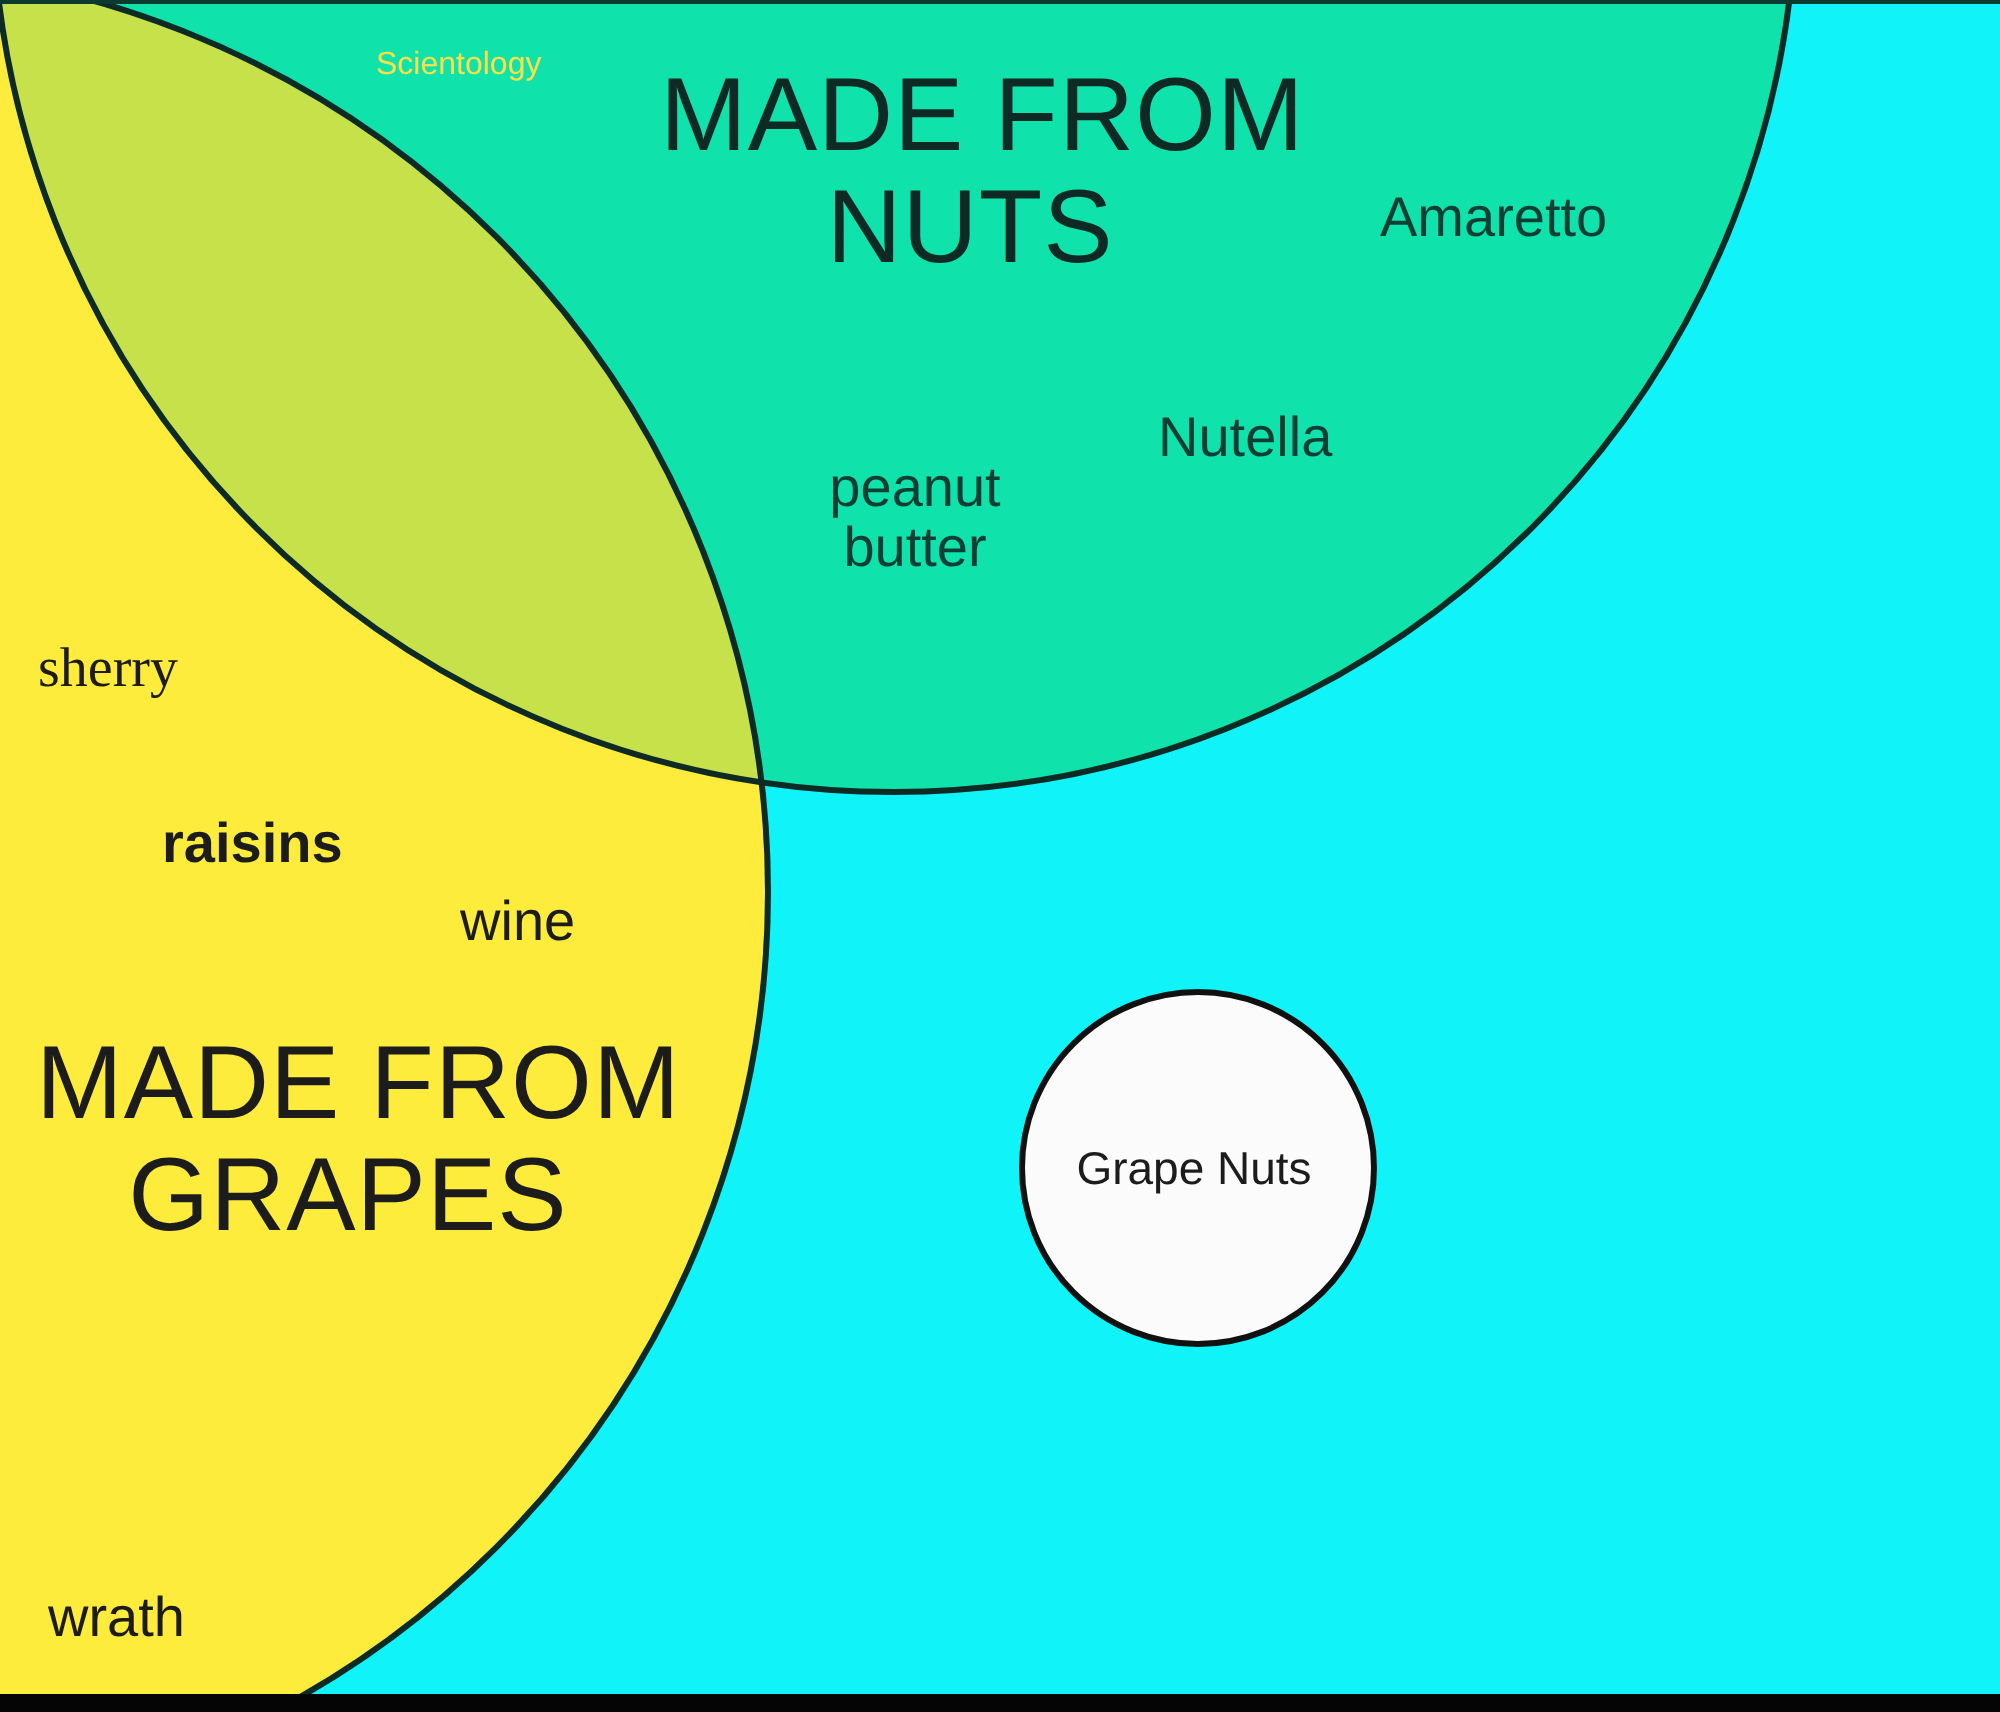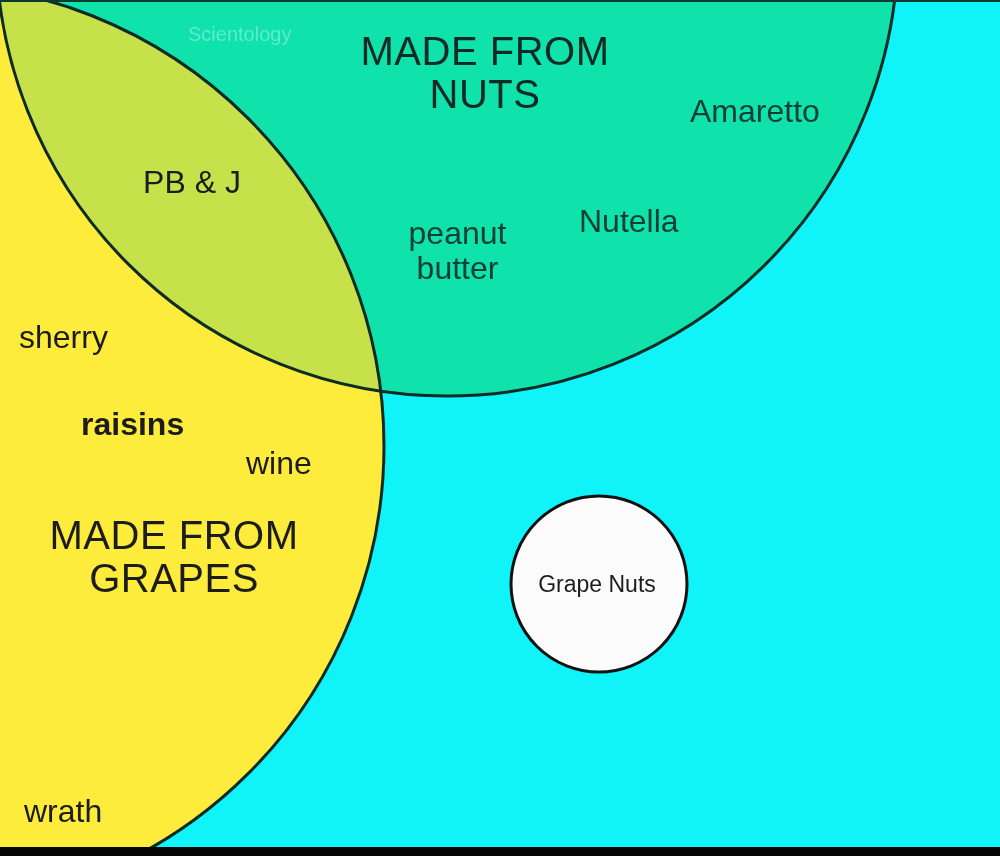--- a/index.html
+++ b/index.html
@@ -1,23 +1,23 @@
 <!DOCTYPE html>
 <html><head>
   <meta charset="utf-8">
   <style>
     html, body { margin: 0; padding: 0; background: #000; }
     body { width: 1000px; height: 856px; overflow: hidden; position: relative; font-family: "Liberation Sans", sans-serif; }
     #stage { position: absolute; left: 0; top: 0; width: 1000px; height: 856px; }
     #stage svg { position: absolute; left: 0; top: 0; }
     .lbl { position: absolute; color: #1c1c1c; white-space: nowrap; text-align: center; line-height: 1.08; }
     .lbl.nutsy { color: #0f3f34; }
-    .heading { font-size: 40px; letter-spacing: 0.5px; }
-    .item { font-size: 32px; }
-    .small { font-size: 20px; color: #5eead4; }
+    .heading { font-size: 52px; letter-spacing: 0.5px; }
+    .item { font-size: 28px; }
+    .small { font-size: 16px; color: #fde047; }
     .gn { font-size: 23px; color: #1c1c1c; }
     #bottom-bar { position: absolute; left: 0; top: 847px; width: 1000px; height: 9px; background: #050505; }
   </style>
 </head>
 <body>
 
 <div id="stage">
   <svg width="1000" height="856" viewBox="0 0 1000 856">
     <defs>
       <clipPath id="clip-grapes">
@@ -46,30 +46,29 @@
   </div>
 
   <div class="lbl heading" style="left:18px; top:514px; width:312px;">
     <div>MADE FROM</div>
     <div>GRAPES</div>
   </div>
 
   <div class="lbl small" style="left:188px; top:24px;">Scientology</div>
   <div class="lbl item nutsy" style="left:690px; top:94px;">Amaretto</div>
   <div class="lbl item nutsy" style="left:579px; top:204px;">Nutella</div>
-  <div class="lbl item nutsy" style="left:400px; top:216px; width:115px;">
+  <div class="lbl item nutsy" style="left:400px; top:229px; width:115px;">
     <div>peanut</div>
     <div>butter</div>
   </div>
 
   <div class="lbl item" style="left:110px; top:165px; width:164px;">
-    <div>PB &amp; J</div>
   </div>
 
-  <div class="lbl item" style="left:19px; top:320px;">sherry</div>
+  <div class="lbl item" style="left:19px; top:320px;font-family:Liberation Serif, serif;">sherry</div>
   <div class="lbl item" style="left:81px; top:407px;font-weight:bold;">raisins</div>
-  <div class="lbl item" style="left:230px; top:446px;margin-left:16px;">wine</div>
+  <div class="lbl item" style="left:230px; top:446px;">wine</div>
   <div class="lbl item" style="left:24px; top:772px;margin-top:22px;">wrath</div>
 
   <div class="lbl gn" style="left:511px; top:572px; width:172px;">Grape Nuts</div>
 
   <div id="bottom-bar"></div>
 </div>
 
 </body></html>

